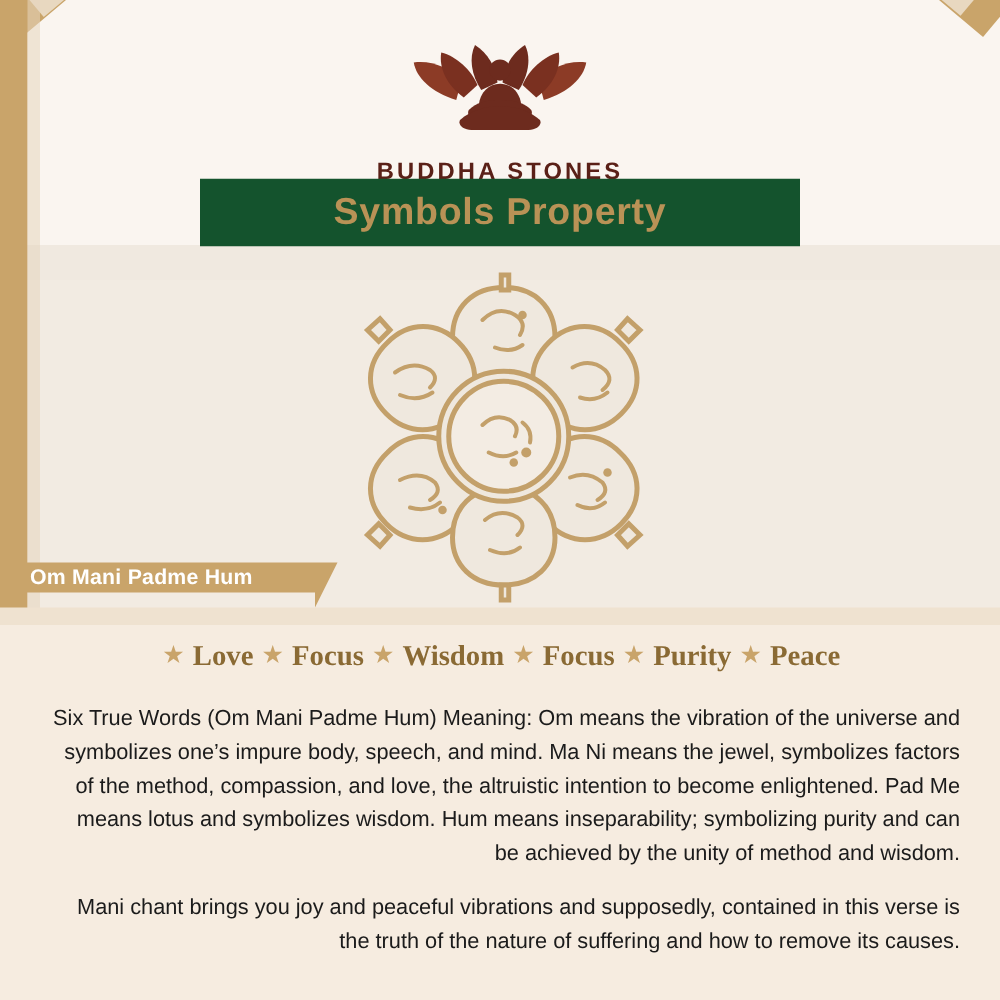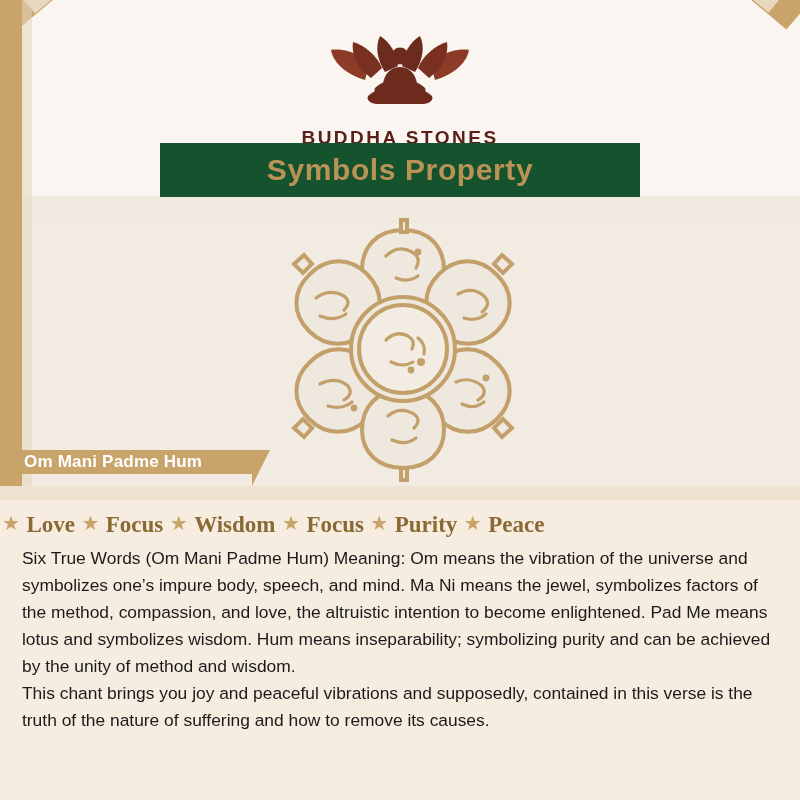--- a/index.html
+++ b/index.html
@@ -195,21 +195,21 @@
     width: 800px;
     height: 300px;
     background: #f6ece0;
   }
 
   .keywords {
     position: absolute;
     left: 0;
     top: 512px;
     width: 800px;
-    text-align: left;
+    text-align: center;
     white-space: nowrap;
   }
   .kw {
     font-size: 23px;
     font-weight: bold;
     color: #8a6a34;
     font-family: "Liberation Serif", serif;
   }
   .star {
     color: #c9a46a;
@@ -223,21 +223,22 @@
     position: absolute;
     left: 22px;
     top: 545px;
     width: 762px;
     font-size: 17.4px;
     line-height: 1.55;
     color: #1b1b1b;
     font-family: "Liberation Sans", sans-serif;
   }
   .body-text p {
-    margin: 0;
+    margin: 16px;
+    text-align: right;
   }
 </style>
 </head>
 <body>
 
 <div class="page">
 
   <div class="corner-tl"></div>
   <div class="corner-tl2"></div>
   <div class="corner-tr"></div>
@@ -353,16 +354,16 @@
     <span class="star">★</span>
     <span class="kw">Focus</span>
     <span class="star">★</span>
     <span class="kw">Purity</span>
     <span class="star">★</span>
     <span class="kw">Peace</span>
   </div>
 
   <div class="body-text">
     <p>Six True Words (Om Mani Padme Hum) Meaning: Om means the vibration of the universe and symbolizes one’s impure body, speech, and mind. Ma Ni means the jewel, symbolizes factors of the method, compassion, and love, the altruistic intention to become enlightened. Pad Me means lotus and symbolizes wisdom. Hum means inseparability; symbolizing purity and can be achieved by the unity of method and wisdom.</p>
-    <p>This chant brings you joy and peaceful vibrations and supposedly, contained in this verse is the truth of the nature of suffering and how to remove its causes.</p>
+    <p>Mani chant brings you joy and peaceful vibrations and supposedly, contained in this verse is the truth of the nature of suffering and how to remove its causes.</p>
   </div>
 
 </div>
 
 </body></html>

